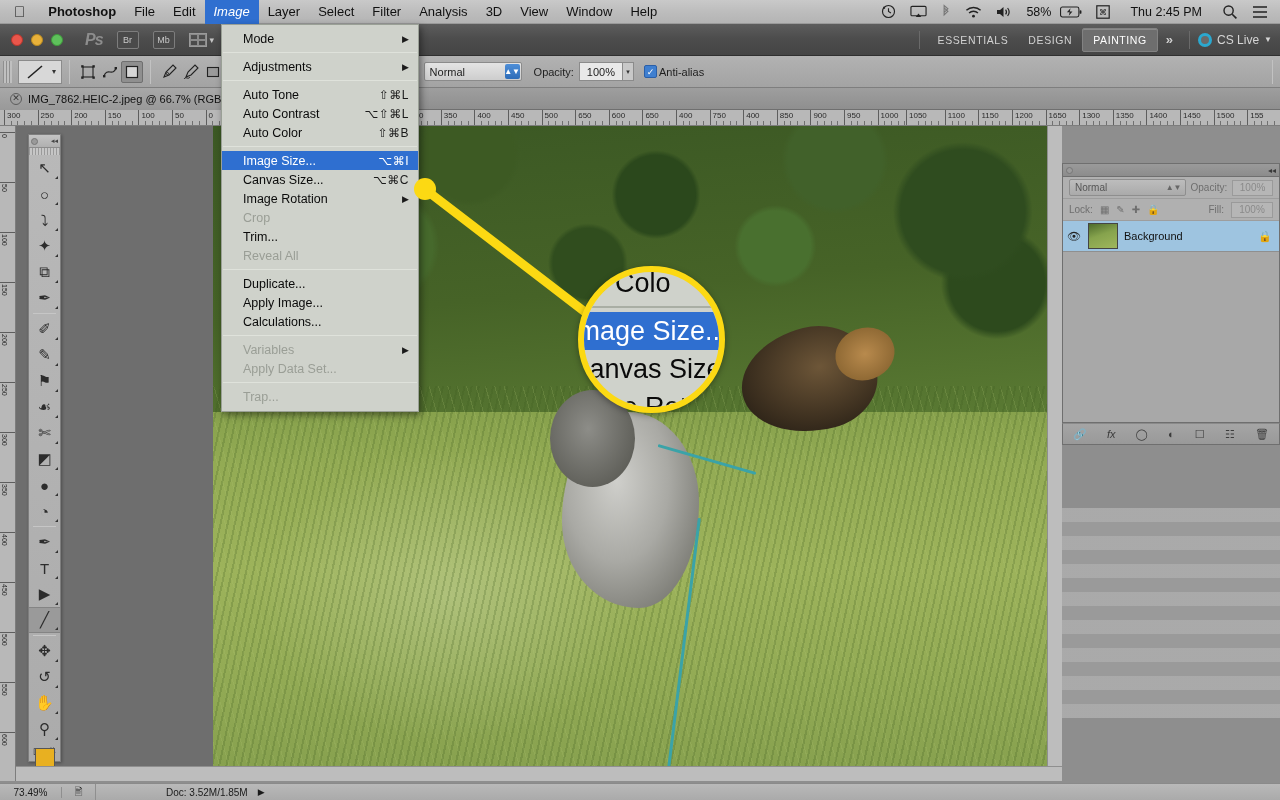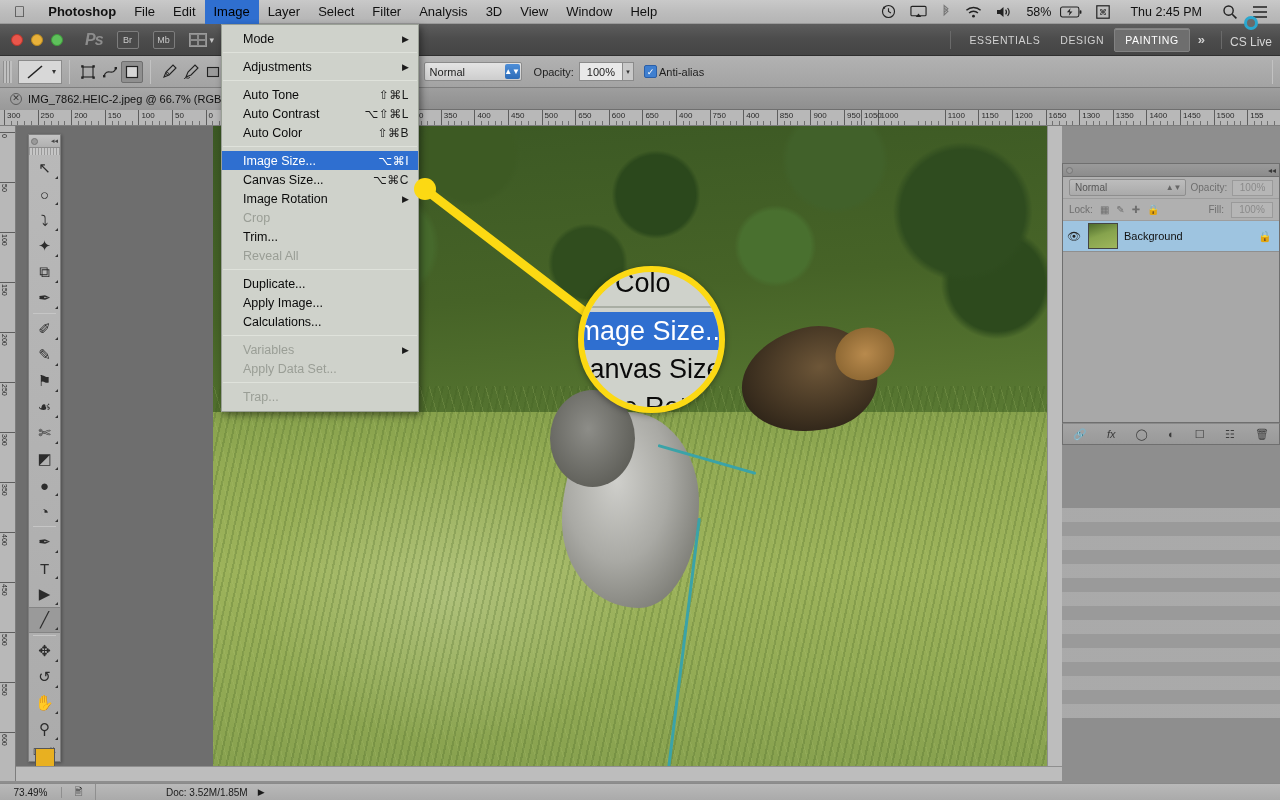--- a/index.html
+++ b/index.html
@@ -15,21 +15,21 @@
   .macbar {
     position: absolute; left: 0; top: 0; width: 1280px; height: 24px;
     background: linear-gradient(180deg,#c9c9c9 0%,#bdbdbd 50%,#b4b4b4 100%);
     display: flex; align-items: center;
     font-size: 13px; color: #111;
     border-bottom: 1px solid #9a9a9a;
   }
   .apple-logo { padding: 0 14px 0 14px; font-size: 15px; line-height: 1; color:#1a1a1a; }
   .mac-item { padding: 0 9px; height: 24px; line-height: 24px; white-space: nowrap; }
   .mac-item.bold { font-weight: bold; }
-  .mac-item.active { background: #2f6fd0; color: #000000; }
+  .mac-item.active { background: #2f6fd0; color: #ffffff; font-style: italic; }
   .macbar-right { margin-left: auto; display: flex; align-items: center; height: 24px; }
   .macbar-right .mi { padding: 0 7px; display: flex; align-items: center; height: 24px; font-size: 12.5px;}
 
   
   .psbar {
     position: absolute; left: 0; top: 24px; width: 1280px; height: 32px;
     background: linear-gradient(180deg,#5d5d5d 0%,#4d4d4d 45%,#444 100%);
     display: flex; align-items: center;
     border-bottom: 1px solid #2f2f2f;
   }
@@ -48,21 +48,21 @@
   .grid-ic { width:18px; height:14px; border:1px solid #9a9a9a; display:grid; grid-template-columns:1fr 1fr; grid-template-rows:1fr 1fr; }
   .grid-ic i { border:0.5px solid #8a8a8a; }
   .ws-wrap { margin-left:auto; display:flex; align-items:center; height:32px; padding-right:8px; }
   .ws-sep { width:1px; height:18px; background:#333; margin:0 8px; border-right:1px solid #6a6a6a;}
   .ws {
     font-size: 10.5px; letter-spacing: 0.6px; color:#d2d2d2;
     padding: 5px 10px; border-radius:2px;
   }
   .ws.sel { background:#6e6e6e; color:#fff; border:1px solid #828282; box-shadow: inset 0 1px 0 #8a8a8a; }
   .chev { color:#d0d0d0; font-size:13px; padding: 0 8px; font-weight: bold;}
-  .cslive { display:flex; align-items:center; gap:5px; color:#d5d5d5; font-size:12px;flex-direction:column; }
+  .cslive { display:flex; align-items:center; gap:5px; color:#d5d5d5; font-size:12px; }
   .cs-dot { width:14px;height:14px;border-radius:50%;border:3px solid #2ba8cf; box-sizing:border-box; background:#6a6a6a;}
 
   
   .optbar {
     position:absolute; left:0; top:56px; width:1280px; height:32px;
     background: linear-gradient(180deg,#b2b2b2 0%,#a3a3a3 100%);
     border-bottom:1px solid #7e7e7e; display:flex; align-items:center;
   }
   .opt-grip { width:9px; height:22px; margin-left:3px;
     background: repeating-linear-gradient(90deg,#8f8f8f 0 1px,#c0c0c0 1px 3px); }
@@ -669,21 +669,21 @@
       <div class="rtick" style="left: 844px;">950</div>
       <div class="rminor" style="left: 850.72px;"></div>
       <div class="rminor" style="left: 857.44px;"></div>
       <div class="rminor" style="left: 864.16px;"></div>
       <div class="rminor" style="left: 870.88px;"></div>
       <div class="rtick" style="left: 877.6px;">1000</div>
       <div class="rminor" style="left: 884.32px;"></div>
       <div class="rminor" style="left: 891.04px;"></div>
       <div class="rminor" style="left: 897.76px;"></div>
       <div class="rminor" style="left: 904.48px;"></div>
-      <div class="rtick" style="left: 861px;">1050</div>
+      <div class="rtick" style="left: 906px;">1050</div>
       <div class="rminor" style="left: 917.92px;"></div>
       <div class="rminor" style="left: 924.64px;"></div>
       <div class="rminor" style="left: 931.36px;"></div>
       <div class="rminor" style="left: 938.08px;"></div>
       <div class="rtick" style="left: 944.8px;">1100</div>
       <div class="rminor" style="left: 951.52px;"></div>
       <div class="rminor" style="left: 958.24px;"></div>
       <div class="rminor" style="left: 964.96px;"></div>
       <div class="rminor" style="left: 971.68px;"></div>
       <div class="rtick" style="left: 978.4px;">1150</div>

